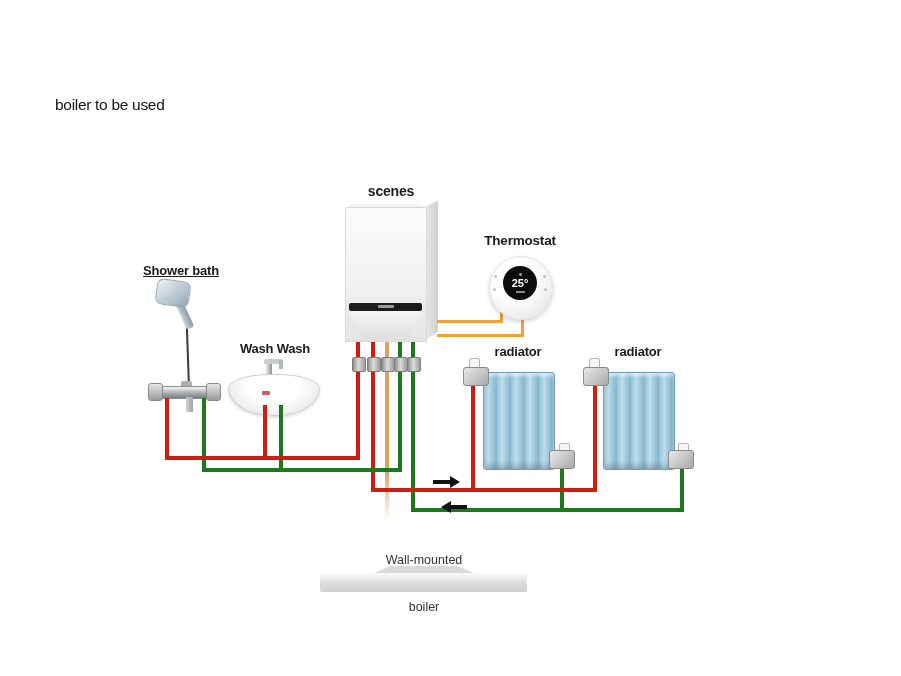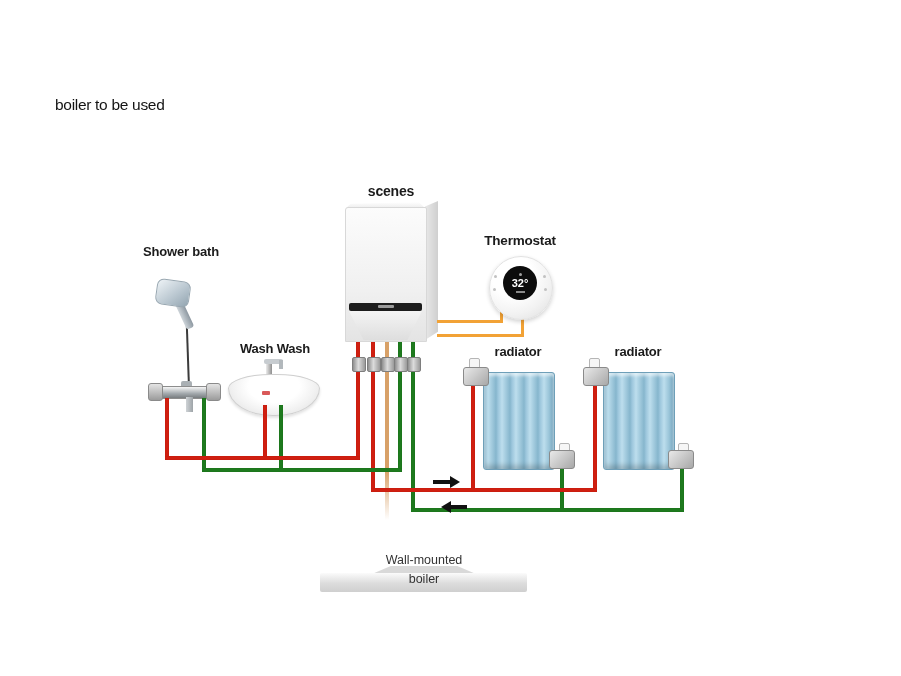--- a/index.html
+++ b/index.html
@@ -85,21 +85,21 @@
   <div class="abs title">boiler to be used</div>
 
   <div class="lbl" style="left:345px;top:183px;width:92px;font-size:14px;">scenes</div>
   <div class="abs heater-side"></div>
   <div class="abs heater-top"></div>
   <div class="abs heater-front"></div>
   <div class="abs heater-stripe"></div>
   <div class="abs heater-logo"></div>
   <div class="abs heater-cover"></div>
 
-  <div class="lbl" style="left:131px;top:244px;width:100px;">Shower bath</div>
+  <div class="lbl" style="left:131px;top:263px;width:100px;text-decoration:underline;">Shower bath</div>
   <div class="abs sh-hose"></div>
   <div class="abs sh-handle"></div>
   <div class="abs sh-head"></div>
   <div class="abs sh-divert"></div>
   <div class="abs sh-bar"></div>
   <div class="sh-knob" style="left:148px;top:383px;"></div>
   <div class="sh-knob" style="left:206px;top:383px;"></div>
   <div class="abs sh-stub"></div>
 
   <div class="lbl" style="left:235px;top:341px;width:80px;">Wash Wash</div>
@@ -152,26 +152,26 @@
   <div class="pipe po" style="left:437px;top:320px;width:66px;height:3px;"></div>
   <div class="pipe po" style="left:521px;top:312px;width:3px;height:25px;"></div>
   <div class="pipe po" style="left:437px;top:334px;width:87px;height:3px;"></div>
   <div class="lbl" style="left:470px;top:233px;width:100px;font-size:13.5px;">Thermostat</div>
   <div class="abs t-ring"></div>
   <div class="t-tick" style="left:494px;top:275px;"></div>
   <div class="t-tick" style="left:493px;top:288px;"></div>
   <div class="t-tick" style="left:543px;top:275px;"></div>
   <div class="t-tick" style="left:544px;top:288px;"></div>
   <div class="abs t-screen">
-    <span>32°</span>
+    <span>25°</span>
   </div>
 
   <div class="ar-shaft" style="left:433px;top:480px;width:17px;"></div>
   <div class="ar-head ar-right" style="left:450px;top:476px;"></div>
   <div class="ar-head ar-left" style="left:441px;top:501px;"></div>
   <div class="ar-shaft" style="left:451px;top:505px;width:16px;"></div>
 
   <div class="abs shelf-hump"></div>
   <div class="abs shelf"></div>
   <div class="caption" style="top:553px;">Wall-mounted</div>
-  <div class="caption" style="top:572px;">boiler</div>
+  <div class="caption" style="top:600px;">boiler</div>
 
 </div>
 
 </body></html>

